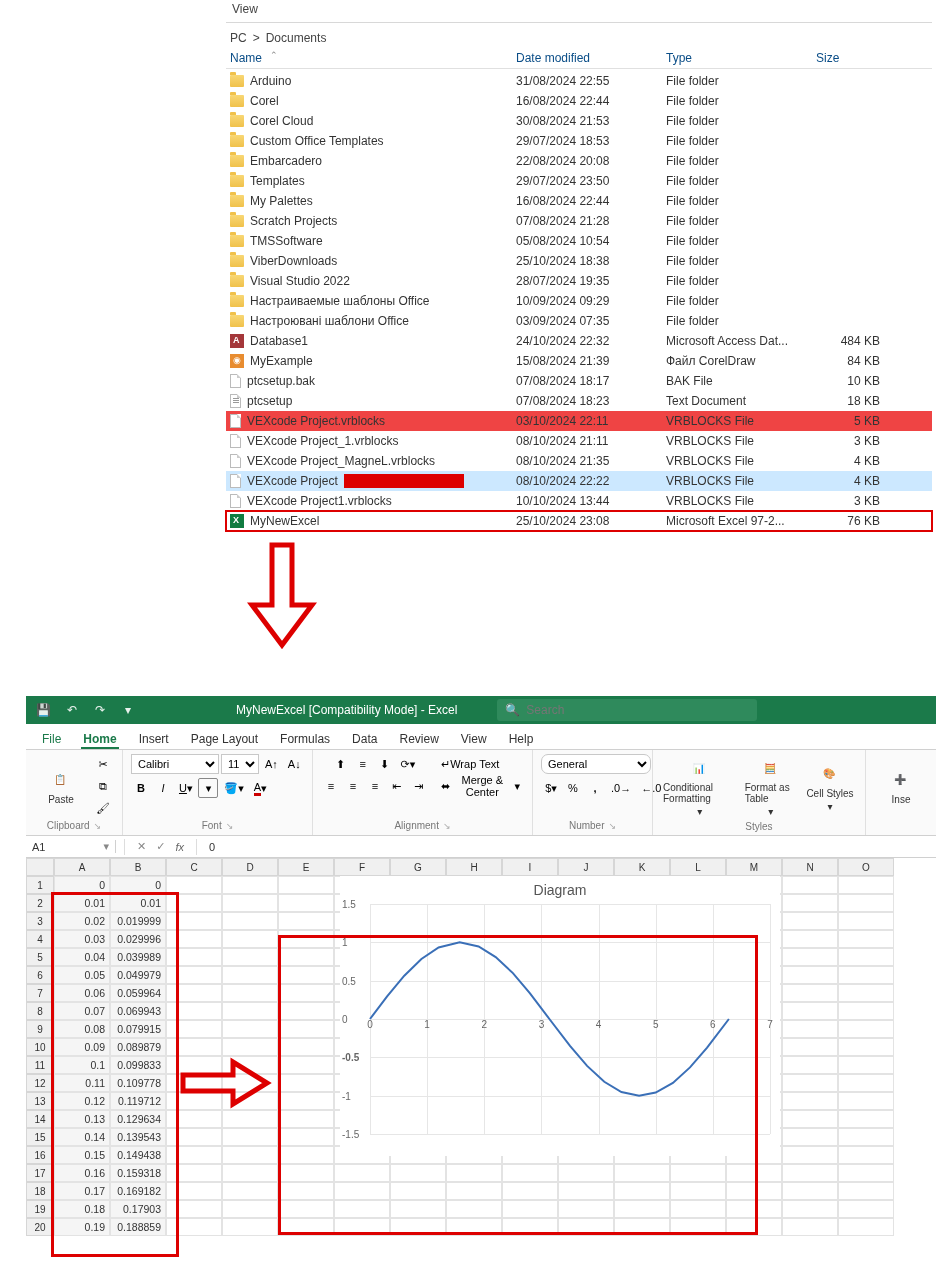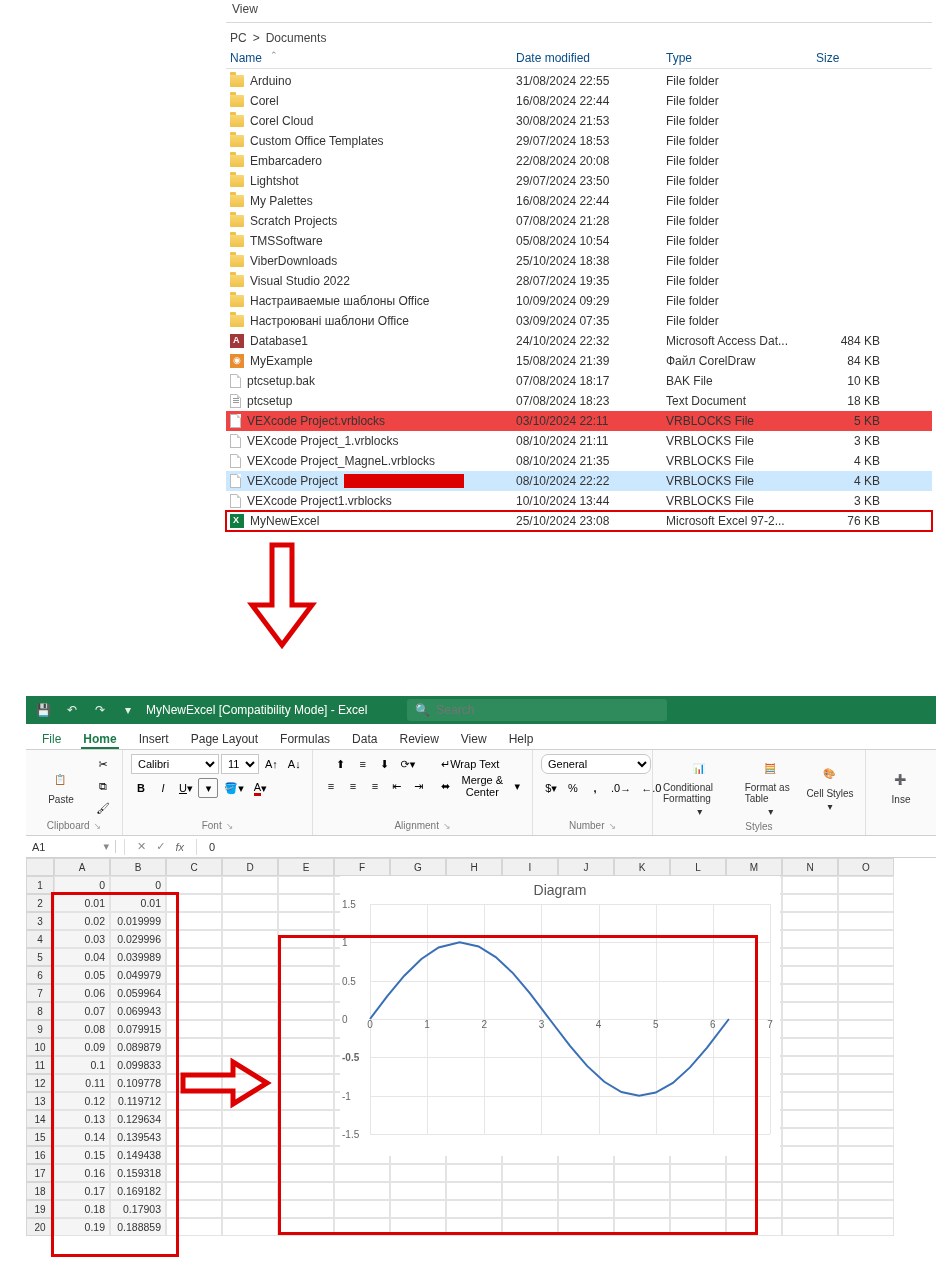--- a/index.html
+++ b/index.html
@@ -39,21 +39,21 @@
   .redbox { position: absolute; border: 3px solid #d00; }
   .arrow-down { position: absolute; left: 247px; top: 545px; width: 70px; height: 100px; }
   .arrow-down svg, .arrow-right svg { overflow: visible; }
   .arrow-right { position: absolute; left: 183px; top: 1060px; width: 84px; height: 46px; }
 
   
   .excel { position: absolute; left: 26px; top: 696px; width: 910px; height: 560px; font-size: 12px; }
   .titlebar { background: #1b7a4a; height: 28px; display: flex; align-items: center; color: #fff; }
   .qat { display: flex; align-items: center; gap: 8px; padding: 0 8px; height:100%; }
   .qat .btn { width: 20px; height: 20px; display:flex; align-items:center; justify-content:center; color:#fff; opacity:0.9;}
-  .title-text { flex: 0 0 auto; font-size: 12px; color: #fff;}
+  .title-text { flex: 0 0 auto; margin-left: 90px; font-size: 12px; color: #fff;}
   .searchwrap { flex: 0 0 260px; margin-left: 40px; display:flex; align-items:center; background:#2f8a5c; height:22px; border-radius:3px; padding:0 8px; gap:6px; color:#d9ede3;}
   .searchwrap input { background: transparent; border: none; color:#d9ede3; font-size:12px; outline:none; flex:1;}
   .ribbon-tabs { display:flex; gap: 18px; padding: 6px 14px 0 14px; height: 26px; border-bottom: 1px solid #d0d0d0; font-size: 12px;}
   .ribbon-tabs .tab { padding: 2px 2px; cursor: pointer;}
   .ribbon-tabs .tab.active { border-bottom: 2px solid #1b7a4a; font-weight:600; color:#1b7a4a;}
   .ribbon-tabs .tab.file { color:#1b7a4a;}
 
   .ribbon { display:flex; height: 86px; border-bottom: 1px solid #d0d0d0; background:#fafafa;}
   .group { display:flex; flex-direction:column; justify-content:space-between; padding: 4px 8px; border-right:1px solid #e0e0e0;}
   .group-body { display:flex; align-items:center; gap:4px; flex:1;}
@@ -158,21 +158,21 @@
             <span class="icon-folder"></span>
             <span>Embarcadero</span>
           </div>
           <div class="col-date">22/08/2024 20:08</div>
           <div class="col-type">File folder</div>
           <div class="col-size"></div>
         </div>
         <div class="file-row">
           <div class="col-name">
             <span class="icon-folder"></span>
-            <span>Lightshot</span>
+            <span>Templates</span>
           </div>
           <div class="col-date">29/07/2024 23:50</div>
           <div class="col-type">File folder</div>
           <div class="col-size"></div>
         </div>
         <div class="file-row">
           <div class="col-name">
             <span class="icon-folder"></span>
             <span>My Palettes</span>
           </div>

